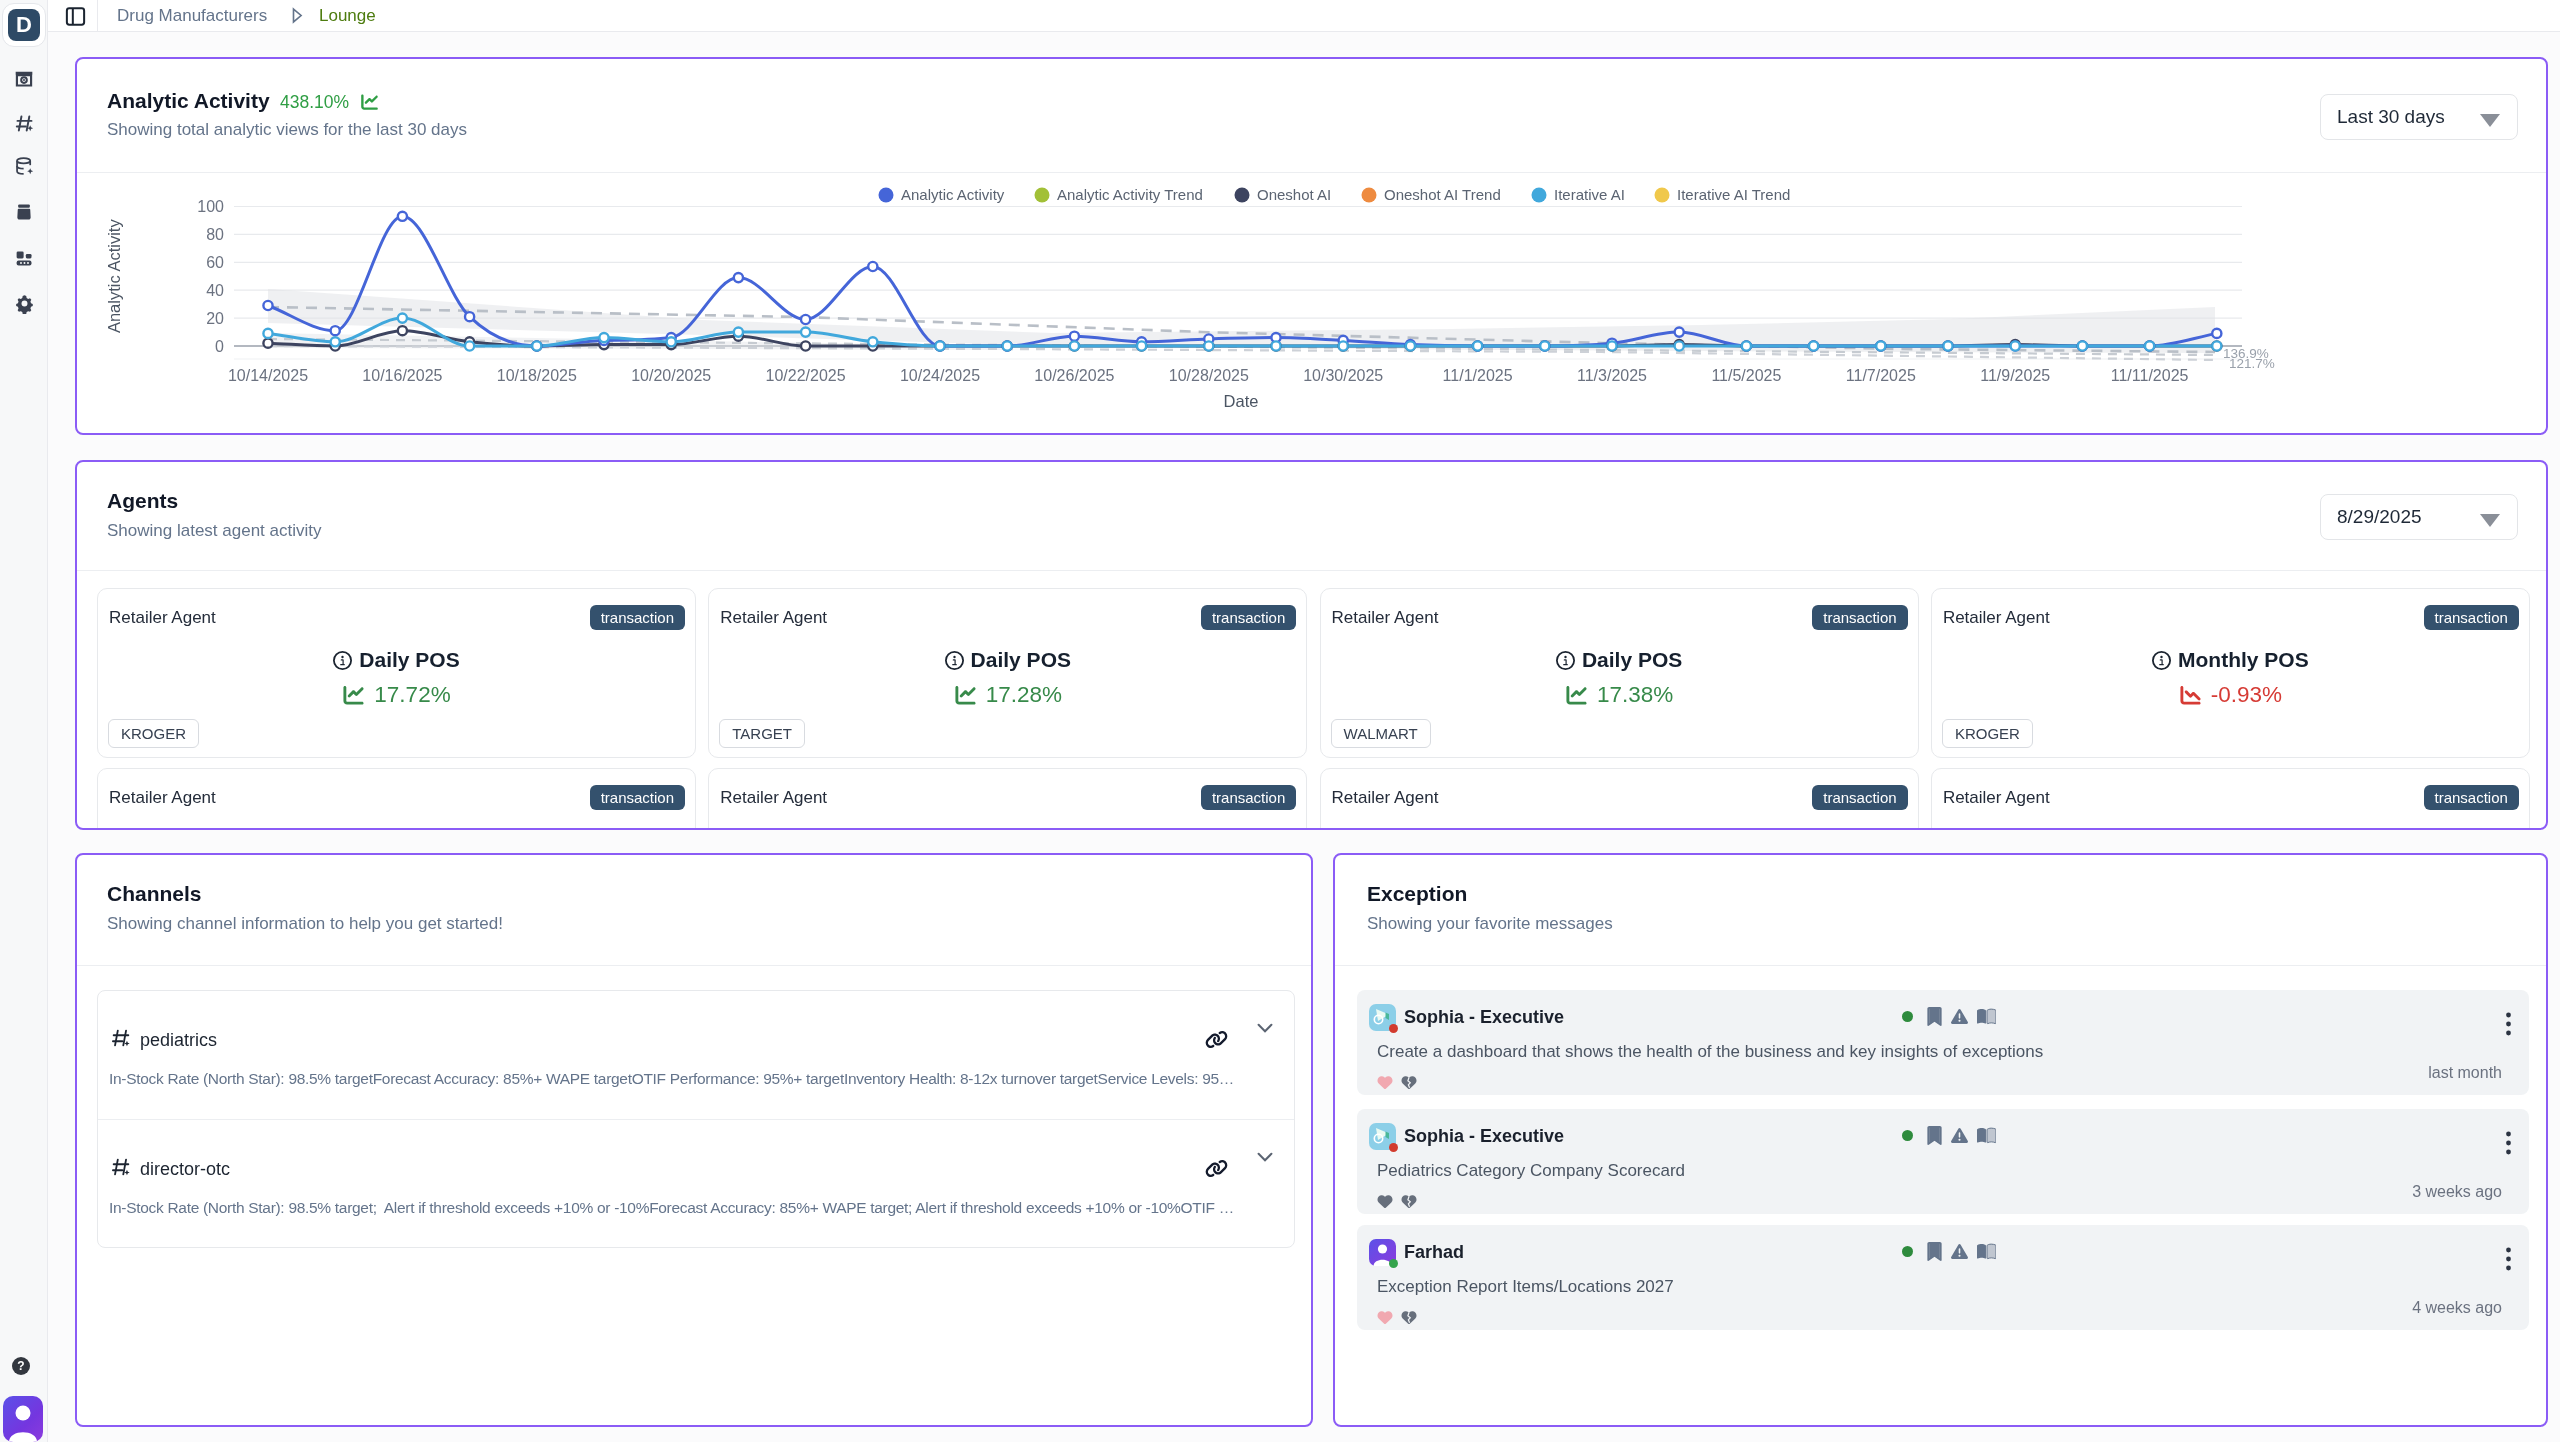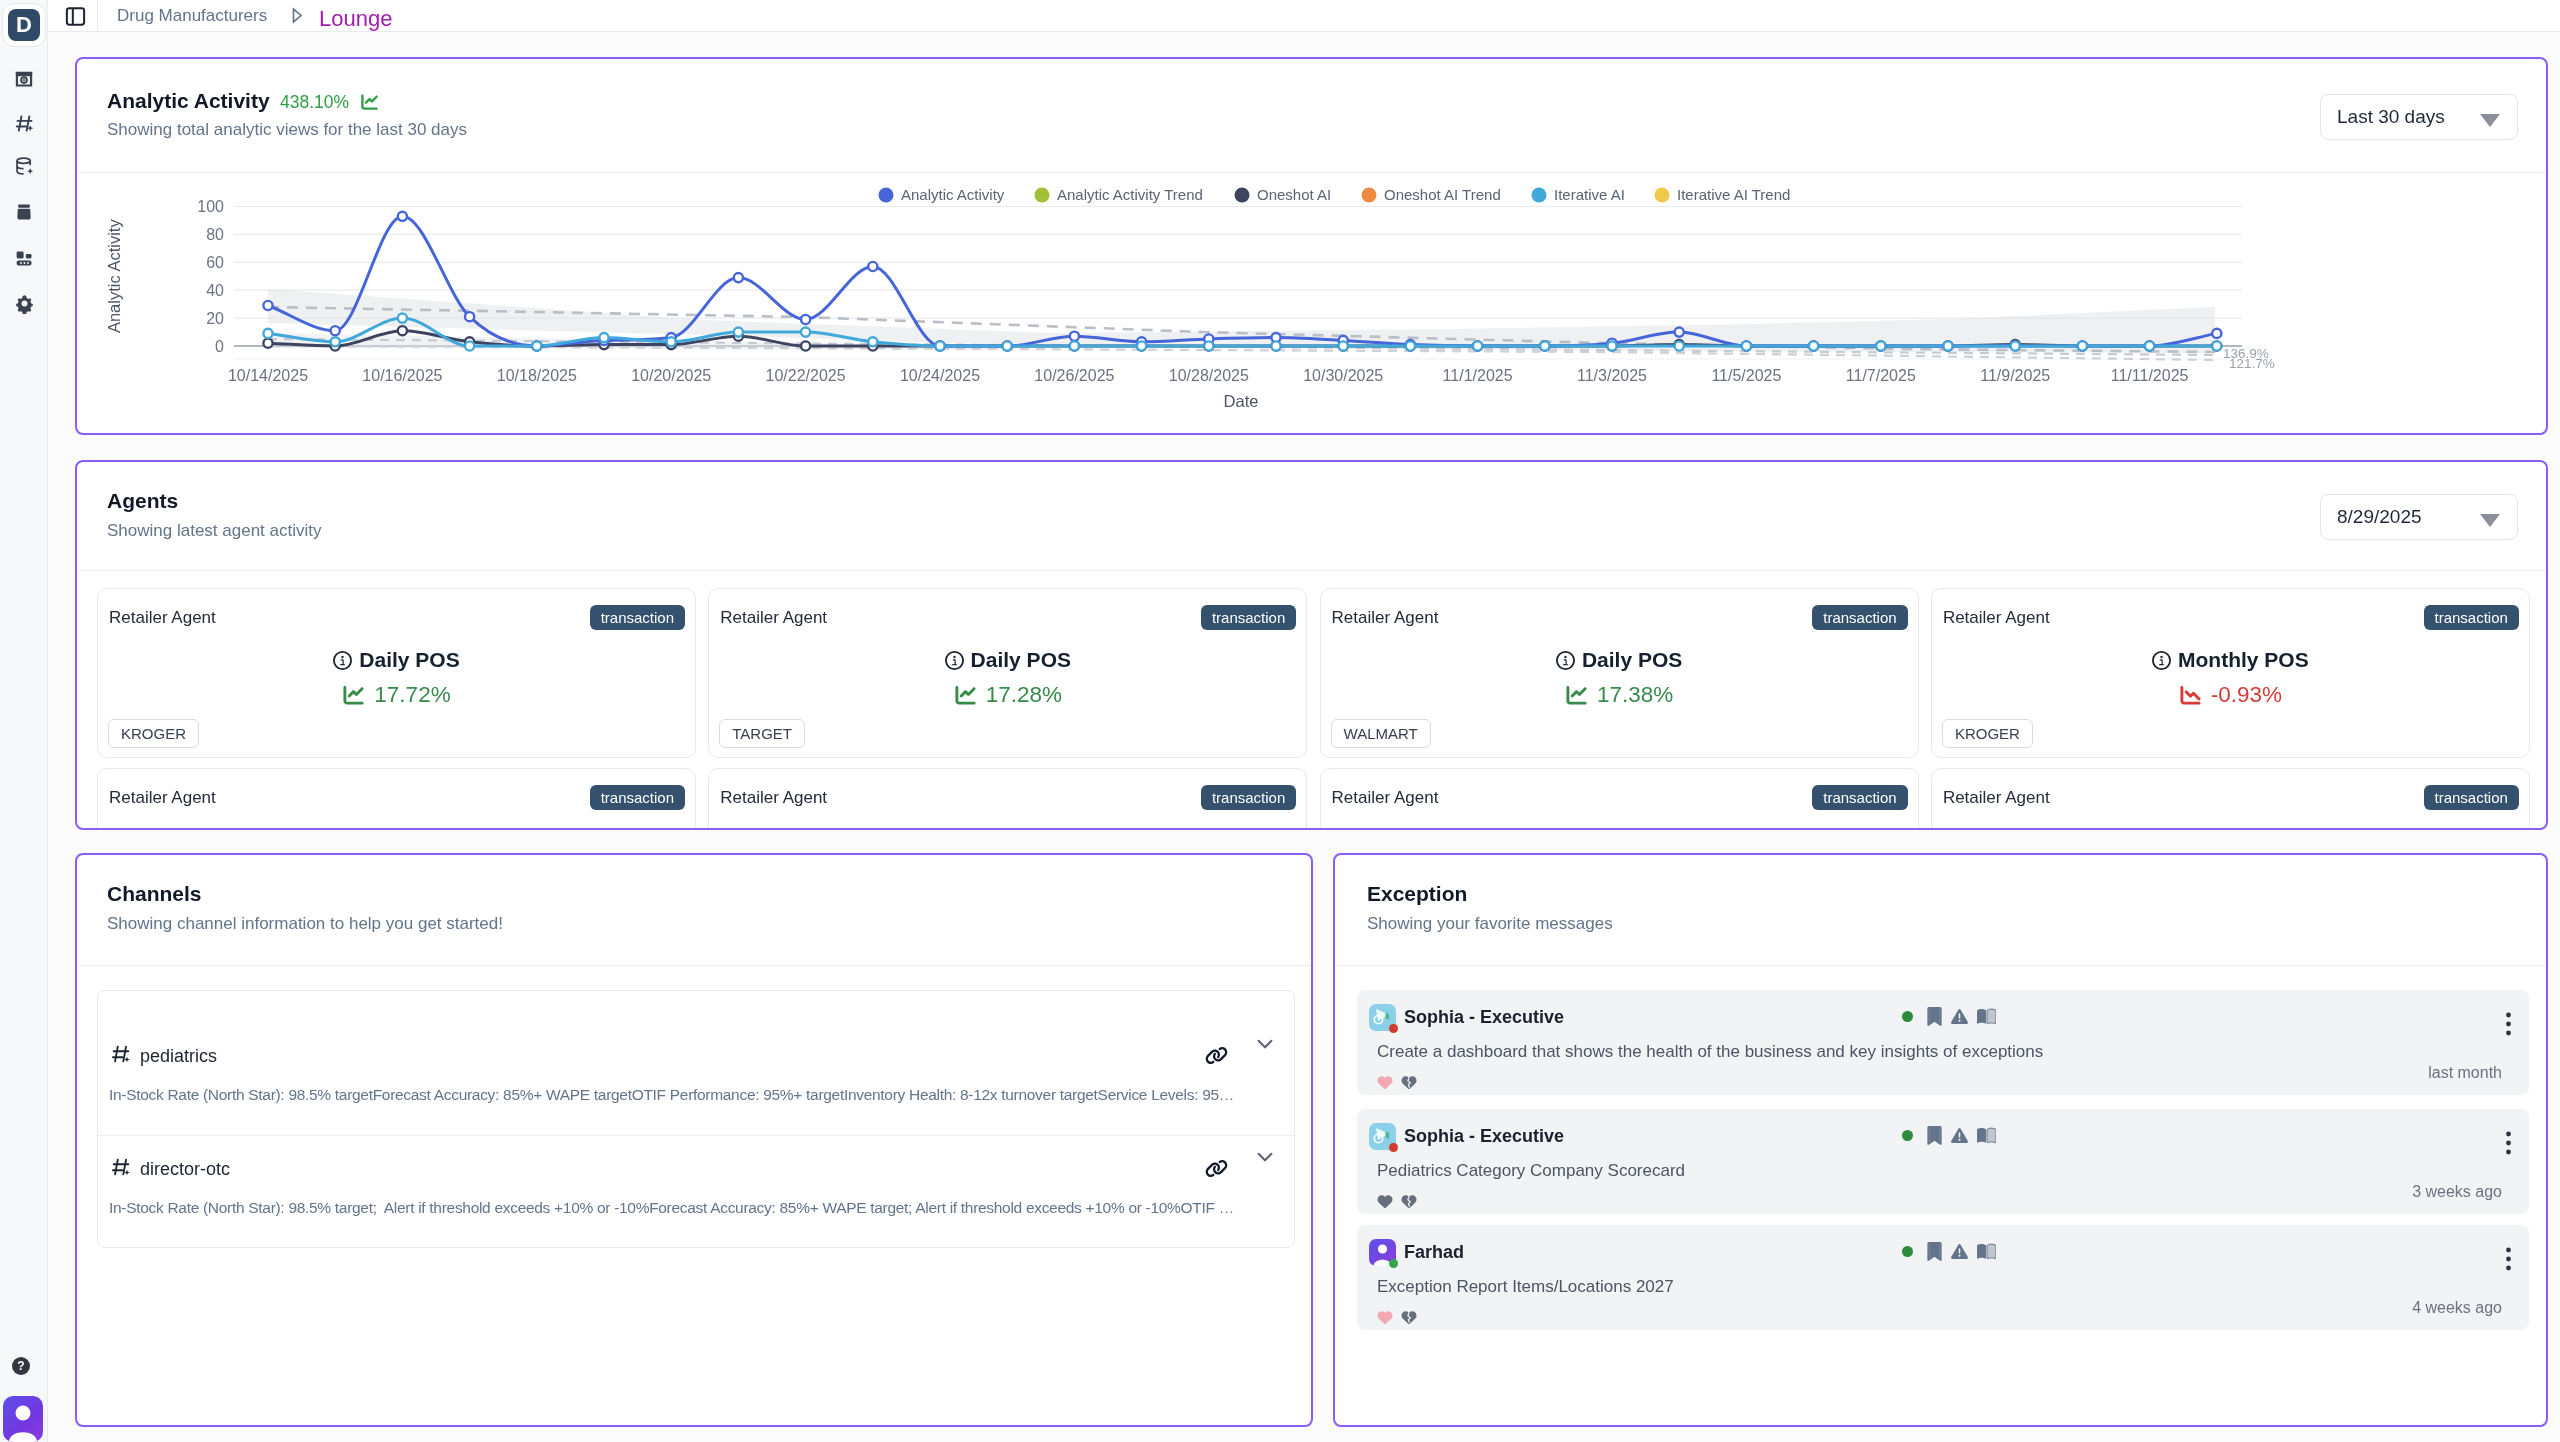--- a/index.html
+++ b/index.html
@@ -4,21 +4,21 @@
 <style>
 * { margin:0; padding:0; box-sizing:border-box; }
 html,body { width:2560px; height:1442px; font-family:"Liberation Sans", sans-serif; background:#fbfbfc; overflow:hidden; }
 .sidebar { position:absolute; left:0; top:0; width:48px; height:1442px; background:#f7f8f9; border-right:1px solid #e9eaee; z-index:5; }
 .logo-wrap { position:absolute; left:2px; top:3px; width:44px; height:44px; background:#fff; border:1px solid #e5e7eb; border-radius:12px; }
 .logo { position:absolute; left:5px; top:5px; width:32px; height:32px; background:#2e4a66; border-radius:8px; color:#fff; font-weight:bold; font-size:22px; text-align:center; line-height:32px; }
 .sic { position:absolute; left:0; width:48px; text-align:center; color:#3a4150; }
 .header { position:absolute; left:48px; top:0; width:2512px; height:32px; background:#fff; border-bottom:1px solid #e9eaee; z-index:4; }
 .hdiv { position:absolute; left:49px; top:0; width:1px; height:32px; background:#e9eaee; }
 .bc1 { position:absolute; left:69px; top:6px; font-size:17px; color:#64748b; }
-.bc2 { position:absolute; left:271px; top:6px; font-size:22px; color:#a21caf; font-weight:500; }
+.bc2 { position:absolute; left:271px; top:6px; font-size:17px; color:#4d7c0f; font-weight:500; }
 .card { position:absolute; background:#fff; border:2px solid #8b5cf6; border-radius:8px; }
 .ctitle { font-size:21px; font-weight:bold; color:#111827; }
 .csub { font-size:17px; color:#64748b; }
 .dropdown { position:absolute; width:198px; height:46px; background:#fff; border:1px solid #e3e5e8; border-radius:8px; font-size:19px; color:#1f2937; line-height:44px; padding-left:16px; }
 .caret { position:absolute; right:17px; top:19px; width:0; height:0; border-left:10px solid transparent; border-right:10px solid transparent; border-top:13px solid #8a8f98; }
 .agcard { position:absolute; background:#fff; border:1px solid #e7e9ec; border-radius:10px; }
 .aglbl { position:absolute; left:11px; top:19px; font-size:17px; color:#242c3a; }
 .badge { position:absolute; right:10px; top:16px; background:#34516d; color:#fff; font-size:15px; padding:4px 11px; border-radius:6px; }
 .pos-t { position:absolute; left:0; width:100%; top:59px; text-align:center; font-size:21px; font-weight:bold; color:#16202e; }
 .pos-v { position:absolute; left:0; width:100%; top:93px; text-align:center; font-size:22.5px; }
@@ -324,21 +324,21 @@
       <div class="aglbl">Retailer Agent</div>
       <div class="badge">transaction</div>
     </div>
 </div>
 
 <div class="card" style="left:75px; top:853px; width:1238px; height:574px;">
   <div style="position:absolute;left:30px;top:27px;" class="ctitle">Channels</div>
   <div style="position:absolute;left:30px;top:59px;" class="csub">Showing channel information to help you get started!</div>
   <div style="position:absolute;left:0;top:110px;width:100%;height:1px;background:#eceef1;"></div>
   <div style="position:absolute;left:20px;top:135px;width:1198px;height:258px;border:1px solid #e7e9ec;border-radius:8px;">
-    <div class="chrow" style="top:16px;height:129px;border-bottom:1px solid #eceef1;">
+    <div class="chrow" style="top:0px;height:129px;border-bottom:1px solid #eceef1;">
         <div style="position:absolute;left:12px;top:36px;"><svg width="22" height="22" viewBox="0 0 24 24" fill="none" stroke="#1c2430" stroke-width="2" stroke-linecap="round">
             <line x1="8.5" y1="4" x2="5.5" y2="20"></line>
             <line x1="17.5" y1="4" x2="14.5" y2="20"></line>
             <line x1="4" y1="9" x2="20" y2="9"></line>
             <line x1="3.2" y1="15.5" x2="13.5" y2="15.5"></line>
             <path d="M18.5 15 l.9 2.1 2.1 .9 -2.1 .9 -.9 2.1 -.9-2.1 -2.1-.9 2.1-.9 z" fill="#1c2430" stroke="none"></path>
           </svg></div>
         <div class="chname" style="top:39px;">pediatrics</div>
         <div style="position:absolute;right:66px;top:37px;"><svg width="23" height="23" viewBox="0 0 640 512" fill="#141b2d">
             <path d="M579.8 267.7c56.5-56.5 56.5-148 0-204.5c-50-50-128.8-56.5-186.3-15.4l-1.6 1.1c-14.4 10.3-17.7 30.3-7.4 44.6s30.3 17.7 44.6 7.4l1.6-1.1c32.1-22.9 76-19.3 103.8 8.6c31.5 31.5 31.5 82.5 0 114L422.3 334.8c-31.5 31.5-82.5 31.5-114 0c-27.9-27.9-31.5-71.8-8.6-103.8l1.1-1.6c10.3-14.4 6.9-34.4-7.4-44.6s-34.4-6.9-44.6 7.4l-1.1 1.6C206.5 251.2 213 330 263 380c56.5 56.5 148 56.5 204.5 0L579.8 267.7zM60.2 244.3c-56.5 56.5-56.5 148 0 204.5c50 50 128.8 56.5 186.3 15.4l1.6-1.1c14.4-10.3 17.7-30.3 7.4-44.6s-30.3-17.7-44.6-7.4l-1.6 1.1c-32.1 22.9-76 19.3-103.8-8.6C74 372 74 321 105.5 289.5L217.7 177.2c31.5-31.5 82.5-31.5 114 0c27.9 27.9 31.5 71.8 8.6 103.9l-1.1 1.6c-10.3 14.4-6.9 34.4 7.4 44.6s34.4 6.9 44.6-7.4l1.1-1.6C433.5 260.8 427 182 377 132c-56.5-56.5-148-56.5-204.5 0L60.2 244.3z"></path>

